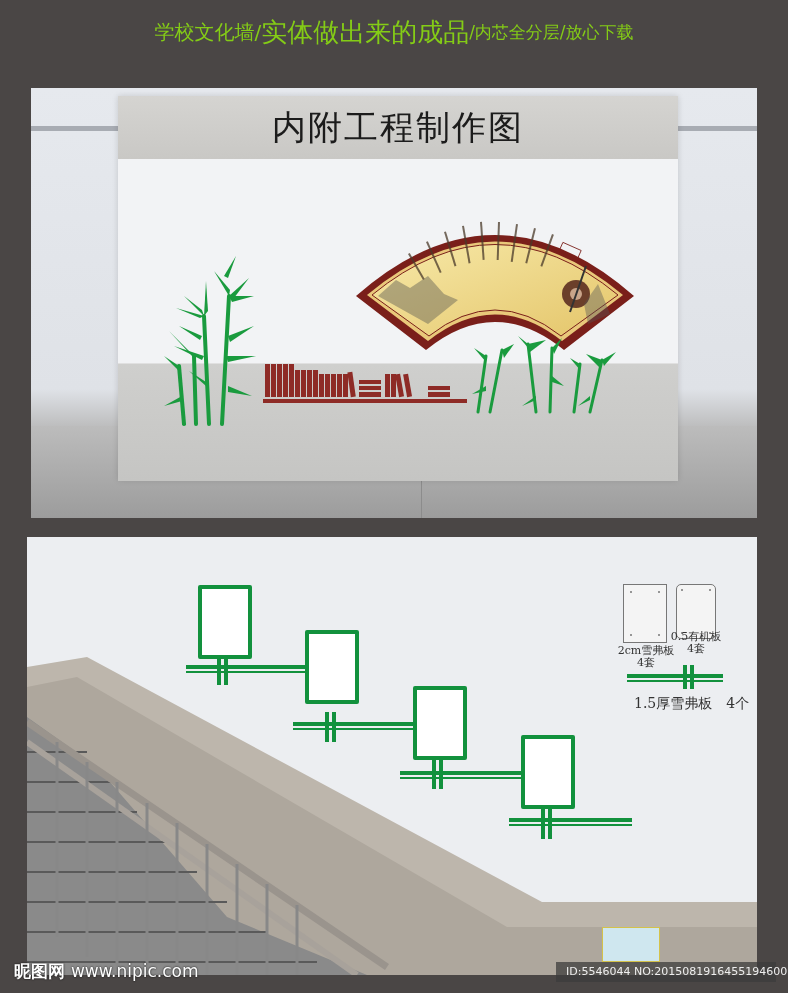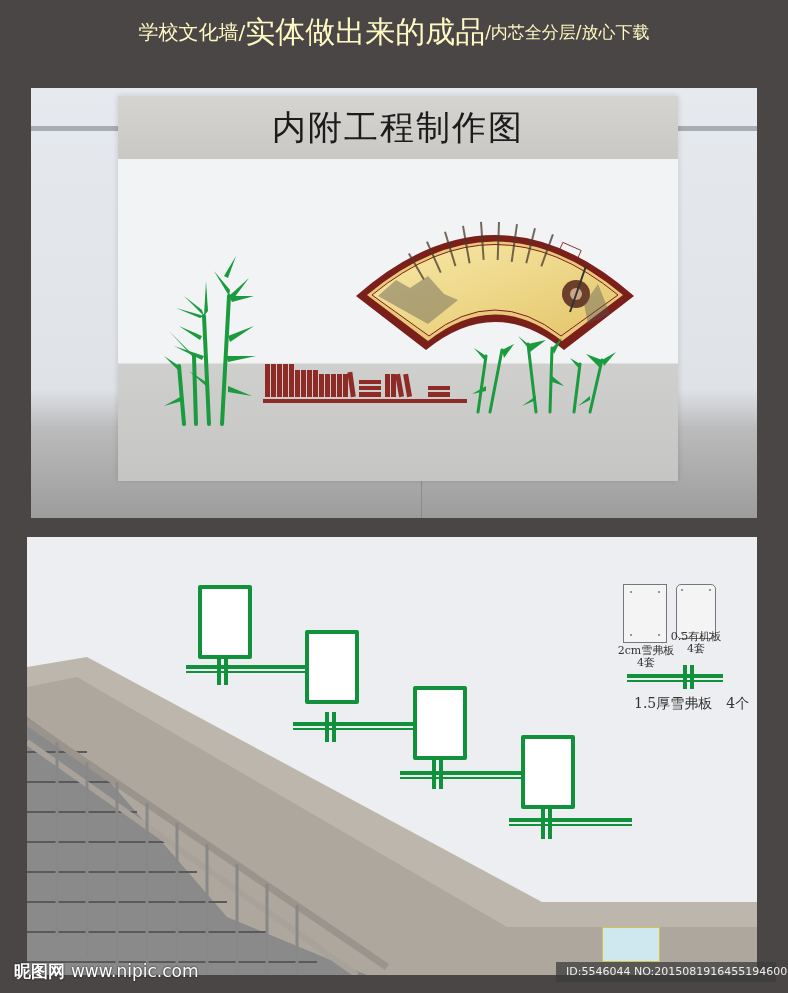--- a/index.html
+++ b/index.html
@@ -1,19 +1,19 @@
 <!DOCTYPE html>
 <html><head>
 <meta charset="utf-8">
 <style>
   html, body { margin:0; padding:0; }
   body { width:788px; height:993px; background:#4a4645; position:relative; overflow:hidden; font-family:"DejaVu Sans", sans-serif; }
-  .banner { position:absolute; left:0; top:0; width:788px; height:64px; display:flex; align-items:center; justify-content:center; color:#fef9c3; white-space:nowrap; }
+  .banner { position:absolute; left:0; top:0; width:788px; height:64px; display:flex; align-items:center; justify-content:center; color:#84cc16; white-space:nowrap; }
   .banner .s { font-size:20px; }
-  .banner .l { font-size:30px; }
+  .banner .l { font-size:26px; }
   .banner .sl { font-size:17px;text-align:right; }
 
   
   .panel1 { position:absolute; left:31px; top:88px; width:726px; height:430px; overflow:hidden; background:linear-gradient(#e6e9ee,#dfe2e7 70%,#b8b8b8 80%,#a9a9a9); }
   .p1-rail { position:absolute; left:0; top:38px; width:726px; height:5px; background:#a8acb3; }
   .p1-floor { position:absolute; left:0; top:338px; width:726px; height:92px; background:linear-gradient(#bcbcbc,#9c9c9c); }
   .p1-floor-line { position:absolute; left:390px; top:360px; width:1px; height:70px; background:#8c8c8c; }
   .wall { position:absolute; left:81px; top:8px; width:560px; height:384px; background:#f2f3f5; box-shadow:0 0 6px rgba(0,0,0,.15);margin-left:6px; }
   .wall-head { position:absolute; left:0; top:0; width:560px; height:63px; background:linear-gradient(#d5d4d1,#c9c8c5); display:flex; align-items:center; justify-content:center; }
   .wall-title { font-size:34px; color:#1c1c1c; letter-spacing:2px; }

